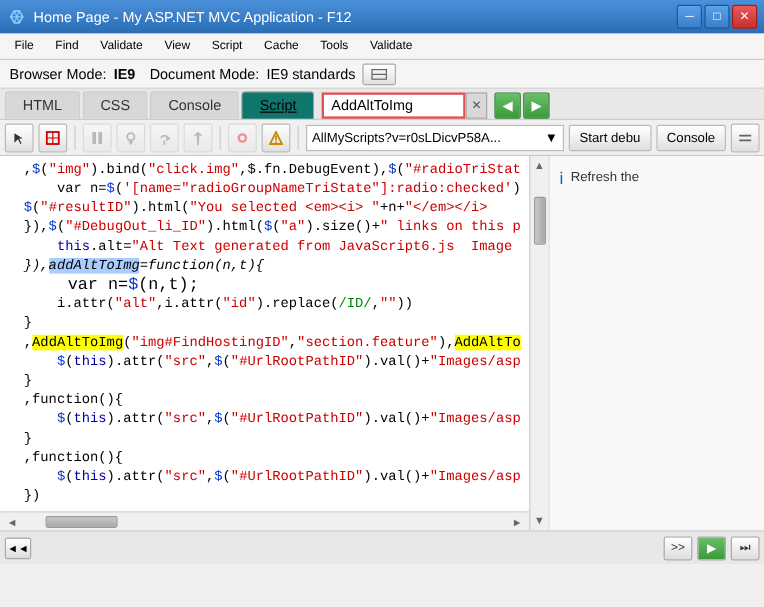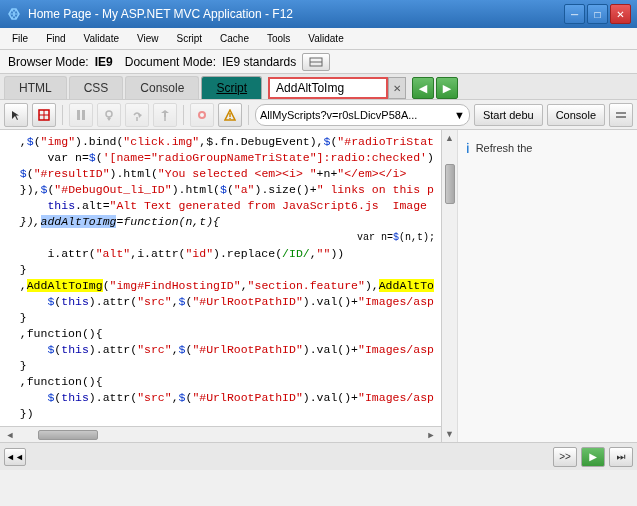--- a/index.html
+++ b/index.html
@@ -197,21 +197,21 @@
     .toolbar-separator {
       width: 1px;
       height: 20px;
       background: #ccc;
       margin: 0 2px;
     }
     .toolbar-dropdown {
       height: 22px;
       background: white;
       border: 1px solid #bbb;
-      border-radius: 10px;
+      border-radius: 0;
       display: flex;
       align-items: center;
       padding: 0 4px;
       font-size: 11px;
       cursor: pointer;
       flex: 1;
       max-width: 280px;
     }
     .start-debug-btn {
       height: 22px;
@@ -543,21 +543,21 @@
           </span>
         </div>
 
         <div class="code-line">
           <span class="code-text" style="font-family:'Courier New',monospace;font-size:11.5px;font-style:italic;">
             &nbsp;&nbsp;}),<span style="background:#aaccff;color:#000;">addAltToImg</span>=function(n,t){
           </span>
         </div>
 
         <div class="code-line">
-          <span class="code-text" style="font-family:'Courier New',monospace;font-size:10px;text-align:right;">
+          <span class="code-text" style="font-family:'Courier New',monospace;font-size:14px;">
             &nbsp;&nbsp;&nbsp;&nbsp;&nbsp;&nbsp;var n=<span style="color:#0033cc">$</span>(n,t);
           </span>
         </div>
 
         <div class="code-line">
           <span class="code-text" style="font-family:'Courier New',monospace;font-size:11.5px;">
             &nbsp;&nbsp;&nbsp;&nbsp;&nbsp;&nbsp;i.attr(<span style="color:#cc0000">"alt"</span>,i.attr(<span style="color:#cc0000">"id"</span>).replace(<span style="color:#008800">/ID/</span>,<span style="color:#cc0000">""</span>))
           </span>
         </div>
 

